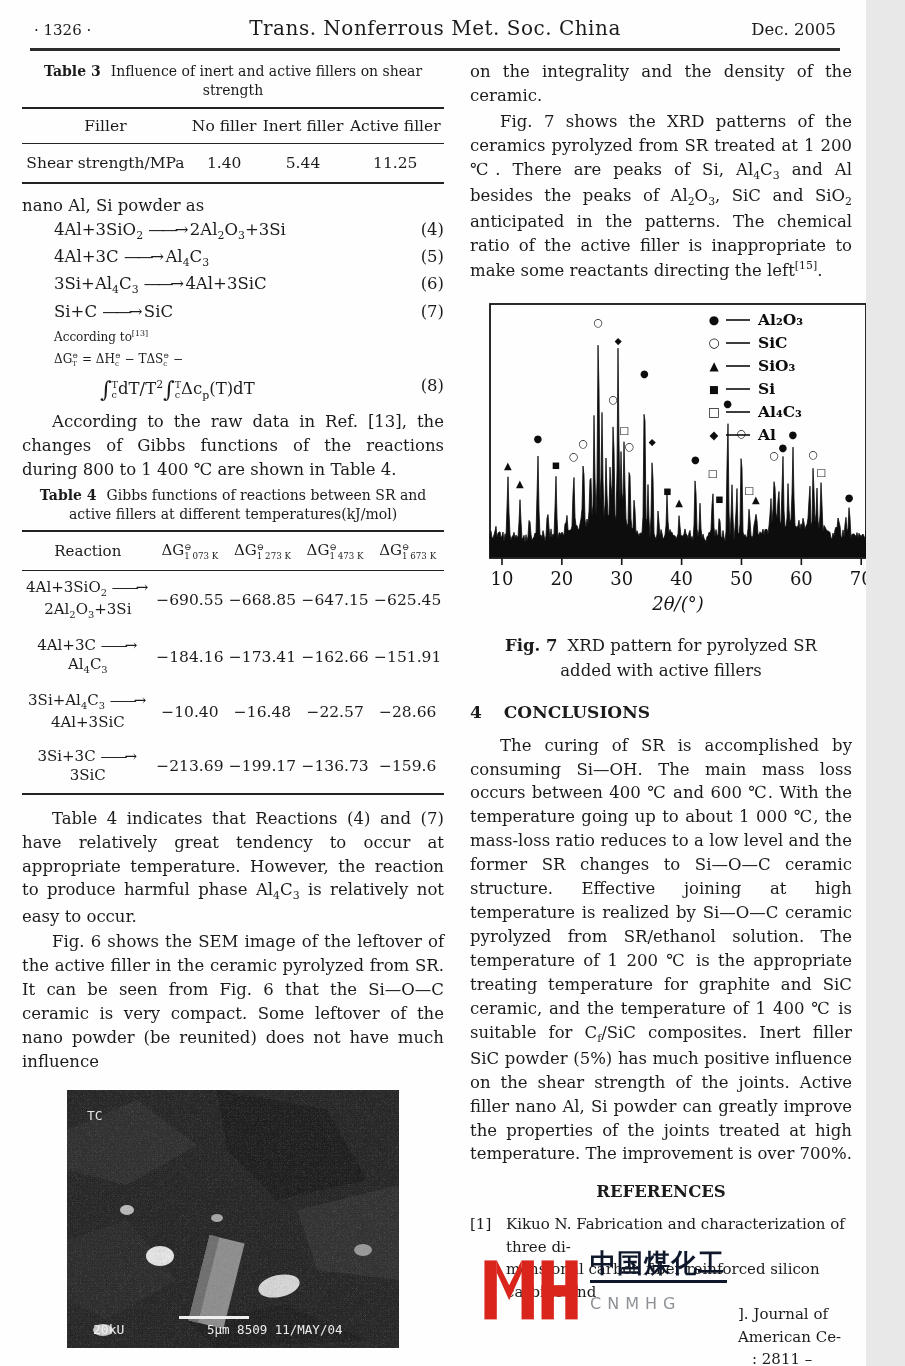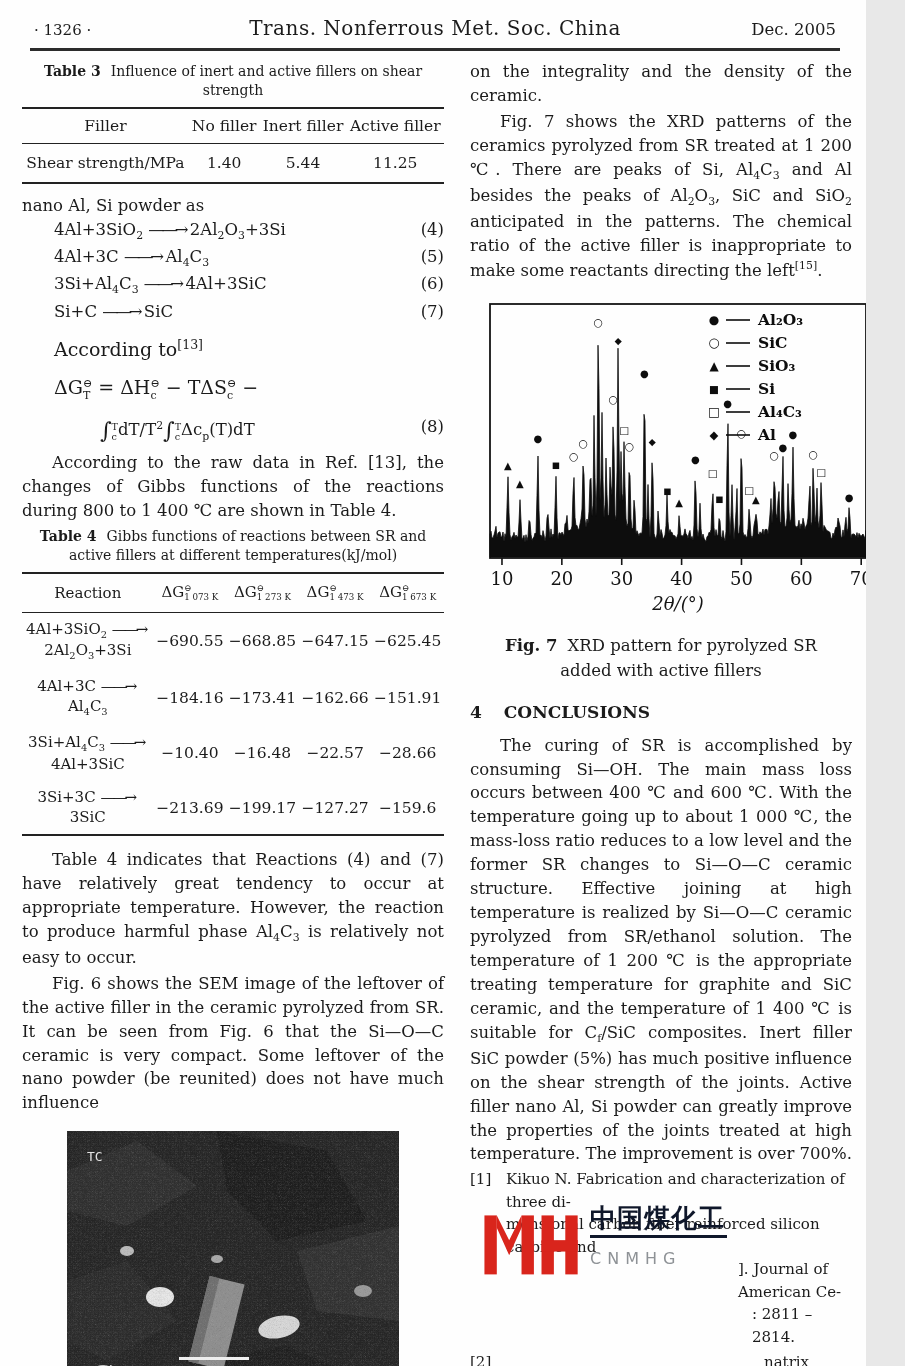--- a/index.html
+++ b/index.html
@@ -30,21 +30,21 @@
   .t4 td{padding:7px 1px;text-align:center;font-size:15.5px;}
   .t4 td.rxn{font-size:15px;line-height:1.3;}
   
   .lead{font-size:16.5px;margin-top:12px;}
   .eq-row{display:flex;justify-content:space-between;font-size:16.5px;margin:5px 0;padding-left:32px;}
   .arr{letter-spacing:-0.2em;padding-right:0.28em;}
   .ss{display:inline-block;vertical-align:-0.42em;text-align:left;line-height:1.05;font-size:0.58em;}
   .ss .t,.ss .b{display:block;}
   .int{font-size:1.35em;vertical-align:-0.12em;}
   sub,sup{font-size:0.66em;}
-  .gibbs{font-size:19px;padding-left:32px;margin:16px 0;}
+  .gibbs{font-size:12px;padding-left:32px;margin:8px 0;}
   .gibbs2{display:flex;justify-content:space-between;font-size:16.5px;padding-left:78px;margin:2px 0 6px;}
   
   .semwrap{width:332px;margin:16px auto 0;}
   .caption{position:relative;text-align:center;font-size:16.5px;line-height:1.5;margin-top:12px;}
   .caption b{margin-right:10px;}
   .figwrap{width:424px;margin:14px auto 0;}
   
   .sec-head{font-weight:bold;font-size:17px;margin:18px 0 12px;}
   .sec-head .no{margin-right:22px;}
   .refs-head{text-align:center;font-weight:bold;font-size:16.5px;margin:16px 0 12px;}
@@ -159,21 +159,21 @@
               <td class="rxn">3Si+Al<sub>4</sub>C<sub>3</sub> <span class="arr">——→</span><br>4Al+3SiC</td>
               <td>−10.40</td>
               <td>−16.48</td>
               <td>−22.57</td>
               <td>−28.66</td>
             </tr>
             <tr>
               <td class="rxn">3Si+3C <span class="arr">——→</span><br>3SiC</td>
               <td>−213.69</td>
               <td>−199.17</td>
-              <td>−127.27</td>
+              <td>−136.73</td>
               <td>−159.6</td>
             </tr>
           </tbody>
       </table>
 
       <p class="para ind" style="margin-top:12px">Table 4 indicates that Reactions (4) and (7) have relatively great tendency to occur at appropriate temperature. However, the reaction to produce harmful phase Al<sub>4</sub>C<sub>3</sub> is relatively not easy to occur.</p>
       <p class="para ind">Fig. 6 shows the SEM image of the leftover of the active filler in the ceramic pyrolyzed from SR. It can be seen from Fig. 6 that the Si—O—C ceramic is very compact. Some leftover of the nano powder (be reunited) does not have much influence</p>
 
       <div class="semwrap">
         <svg width="332" height="258" viewBox="0 0 332 258">
@@ -287,20 +287,21 @@
           <b>Fig. 7</b><span>XRD pattern for pyrolyzed SR</span>
         </div>
         <div>added with active fillers</div>
       </div>
 
       <div class="sec-head">
         <span class="no">4</span><span>CONCLUSIONS</span>
       </div>
       <p class="para ind">The curing of SR is accomplished by consuming Si—OH. The main mass loss occurs between 400 ℃ and 600 ℃. With the temperature going up to about 1 000 ℃, the mass-loss ratio reduces to a low level and the former SR changes to Si—O—C ceramic structure. Effective joining at high temperature is realized by Si—O—C ceramic pyrolyzed from SR/ethanol solution. The temperature of 1 200 ℃ is the appropriate treating temperature for graphite and SiC ceramic, and the temperature of 1 400 ℃ is suitable for C<sub>f</sub>/SiC composites. Inert filler SiC powder (5%) has much positive influence on the shear strength of the joints. Active filler nano Al, Si powder can greatly improve the properties of the joints treated at high temperature. The improvement is over 700%.</p>
 
+      <div class="refs-head">REFERENCES</div>
 
       <div class="refs" id="ref-list">
 
         <div class="logo-wm">
           <svg width="96" height="78" viewBox="0 0 100 82">
             <g id="logo-glyph" fill="#d9251c">
               <rect x="0" y="12" width="13" height="62"></rect>
               <rect x="39" y="12" width="13" height="62"></rect>
               <polygon points="13,12 26,38 39,12 39,25 26,54 13,25"></polygon>
               <rect x="60" y="12" width="13" height="62"></rect>

